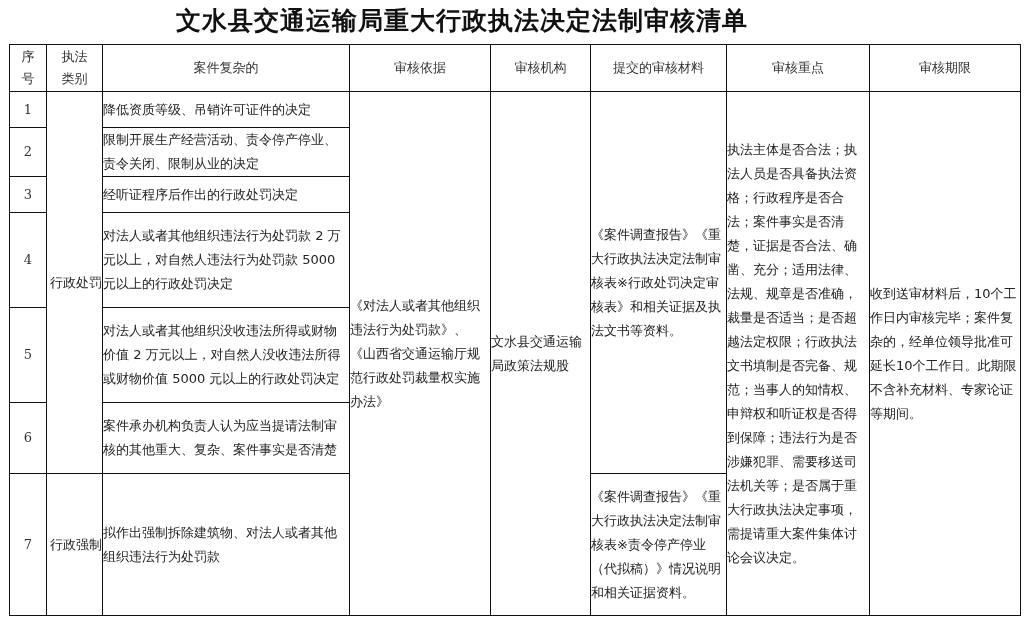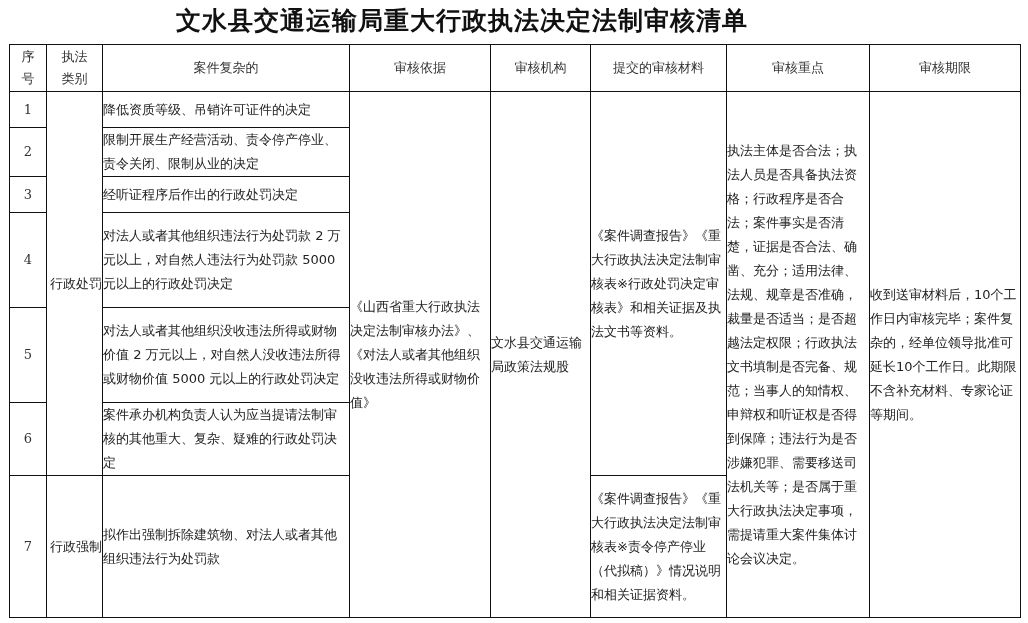--- a/index.html
+++ b/index.html
@@ -51,21 +51,21 @@
     <th>审核机构</th>
     <th>提交的审核材料</th>
     <th>审核重点</th>
     <th>审核期限</th>
   </tr>
 
   <tr style="height:36px">
     <td class="num">1</td>
     <td class="cat" rowspan="6">行政处罚</td>
     <td class="item">降低资质等级、吊销许可证件的决定</td>
-    <td class="basis" rowspan="7">《山西省重大行政执法决定法制审核办法》、《对法人或者其他组织没收违法所得或财物价值》</td>
+    <td class="basis" rowspan="7">《对法人或者其他组织违法行为处罚款》、《山西省交通运输厅规范行政处罚裁量权实施办法》</td>
     <td class="org" rowspan="7">文水县交通运输局政策法规股</td>
     <td class="mat" rowspan="6">《案件调查报告》《重大行政执法决定法制审核表※行政处罚决定审核表》和相关证据及执法文书等资料。</td>
     <td class="focus" rowspan="7">执法主体是否合法；执法人员是否具备执法资格；行政程序是否合法；案件事实是否清楚，证据是否合法、确凿、充分；适用法律、法规、规章是否准确，裁量是否适当；是否超越法定权限；行政执法文书填制是否完备、规范；当事人的知情权、申辩权和听证权是否得到保障；违法行为是否涉嫌犯罪、需要移送司法机关等；是否属于重大行政执法决定事项，需提请重大案件集体讨论会议决定。</td>
     <td class="limit" rowspan="7">收到送审材料后，10个工作日内审核完毕；案件复杂的，经单位领导批准可延长10个工作日。此期限不含补充材料、专家论证等期间。</td>
   </tr>
   <tr style="height:48px">
     <td class="num">2</td>
     <td class="item">限制开展生产经营活动、责令停产停业、责令关闭、限制从业的决定</td>
   </tr>
   <tr style="height:36px">
@@ -75,21 +75,21 @@
   <tr style="height:95px">
     <td class="num">4</td>
     <td class="item">对法人或者其他组织违法行为处罚款 2 万元以上，对自然人违法行为处罚款 5000 元以上的行政处罚决定</td>
   </tr>
   <tr style="height:95px">
     <td class="num">5</td>
     <td class="item">对法人或者其他组织没收违法所得或财物价值 2 万元以上，对自然人没收违法所得或财物价值 5000 元以上的行政处罚决定</td>
   </tr>
   <tr style="height:71px">
     <td class="num">6</td>
-    <td class="item">案件承办机构负责人认为应当提请法制审核的其他重大、复杂、疑难的行政处罚决定</td>
+    <td class="item">案件承办机构负责人认为应当提请法制审核的其他重大、复杂、案件事实是否清楚</td>
   </tr>
   <tr style="height:142px">
     <td class="num">7</td>
     <td class="cat">行政强制</td>
     <td class="item">拟作出强制拆除建筑物、对法人或者其他组织违法行为处罚款</td>
     <td class="mat">《案件调查报告》《重大行政执法决定法制审核表※责令停产停业（代拟稿）》情况说明和相关证据资料。</td>
   </tr>
 </tbody>
   </table>
 

